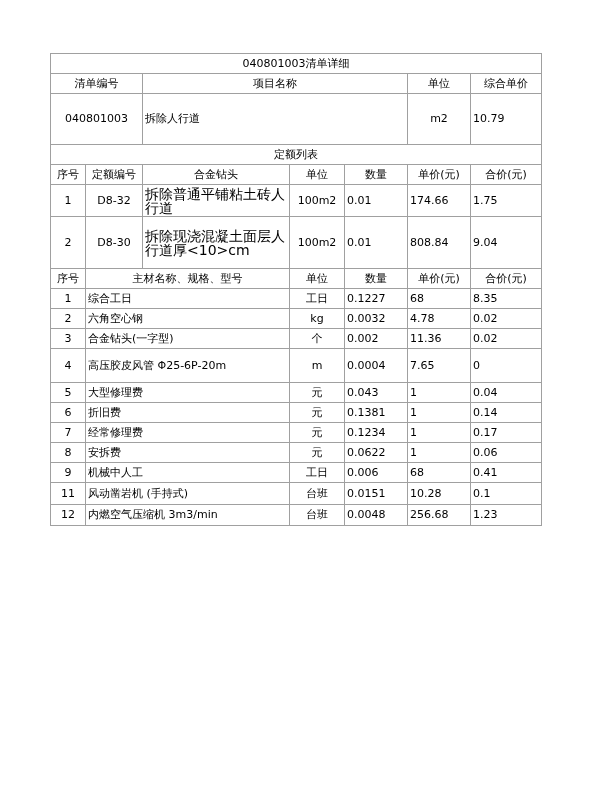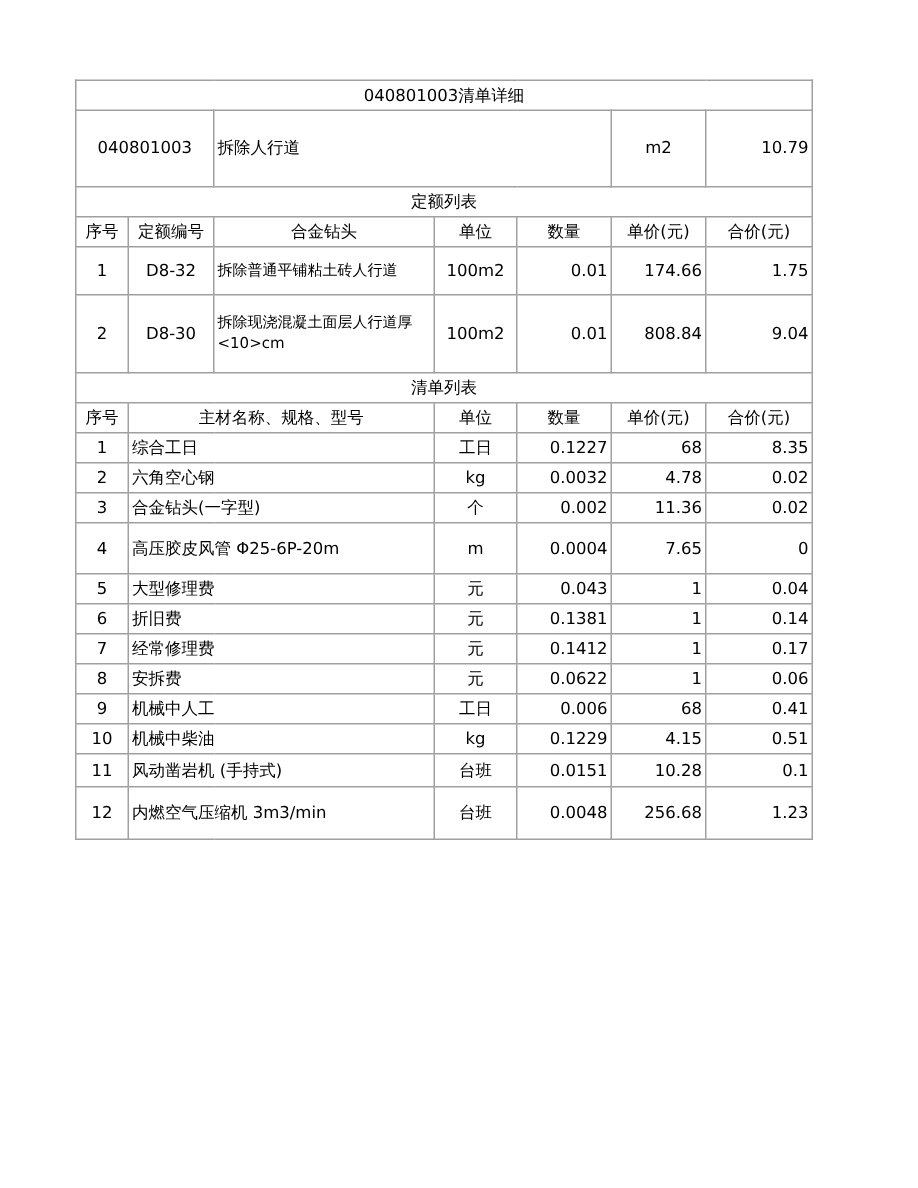--- a/index.html
+++ b/index.html
@@ -1,40 +1,46 @@
 <!DOCTYPE html>
 <html><head>
 <meta charset="utf-8">
 <style>
   html, body { margin: 0; padding: 0; background: #ffffff; }
   body { width: 612px; height: 792px; position: relative; font-family: "DejaVu Sans", "Liberation Sans", sans-serif; font-size: 11px; color: #000; }
   table.sheet { position: absolute; left: 50px; top: 53px; width: 491px; border-collapse: collapse; table-layout: fixed; border-radius: 14px; }
   table.sheet td { border: 1px solid #a0a0a0; padding: 0 2px; overflow: hidden; line-height: 14px; }
   .c { text-align: center; }
-  .r { text-align: right; }
+  .r { text-align: left; }
   .l { text-align: left; }
   .h20 { height: 19px; }
-  .name { font-size: 10px; }
+  .name { font-size: 14px; }
 </style>
 </head>
 <body>
 
 <table class="sheet">
   <colgroup>
     <col style="width:35px">
       <col style="width:57px">
       <col style="width:147px">
       <col style="width:55px">
       <col style="width:63px">
       <col style="width:63px">
       <col style="width:71px">
   </colgroup>
   <tbody>
       <tr>
     <td colspan="7" class="c h20">040801003清单详细</td>
+  </tr>
+  <tr>
+    <td colspan="2" class="c h20">清单编号</td>
+    <td colspan="3" class="c">项目名称</td>
+    <td class="c">单位</td>
+    <td class="c">综合单价</td>
   </tr>
   <tr style="height:51px">
     <td colspan="2" class="c">040801003</td>
     <td colspan="3" class="l">拆除人行道</td>
     <td class="c">m2</td>
     <td class="r">10.79</td>
   </tr>
   <tr>
     <td colspan="7" class="c h20">定额列表</td>
   </tr>
@@ -57,23 +63,20 @@
     <td class="r">1.75</td>
   </tr>
   <tr style="height:52px">
     <td class="c">2</td>
     <td class="c">D8-30</td>
     <td class="l name">拆除现浇混凝土面层人行道厚&lt;10&gt;cm</td>
     <td class="c">100m2</td>
     <td class="r">0.01</td>
     <td class="r">808.84</td>
     <td class="r">9.04</td>
-  </tr>
-  <tr>
-    <td colspan="7" class="c h20">清单列表</td>
   </tr>
   <tr>
     <td class="c h20">序号</td>
     <td colspan="2" class="c">主材名称、规格、型号</td>
     <td class="c">单位</td>
     <td class="c">数量</td>
     <td class="c">单价(元)</td>
     <td class="c">合价(元)</td>
   </tr>
   <tr>
@@ -121,57 +124,49 @@
     <td colspan="2" class="l">折旧费</td>
     <td class="c">元</td>
     <td class="r">0.1381</td>
     <td class="r">1</td>
     <td class="r">0.14</td>
   </tr>
   <tr>
     <td class="c h20">7</td>
     <td colspan="2" class="l">经常修理费</td>
     <td class="c">元</td>
-    <td class="r">0.1412</td>
+    <td class="r">0.1234</td>
     <td class="r">1</td>
     <td class="r">0.17</td>
   </tr>
   <tr>
     <td class="c h20">8</td>
     <td colspan="2" class="l">安拆费</td>
     <td class="c">元</td>
     <td class="r">0.0622</td>
     <td class="r">1</td>
     <td class="r">0.06</td>
   </tr>
   <tr>
     <td class="c h20">9</td>
     <td colspan="2" class="l">机械中人工</td>
     <td class="c">工日</td>
     <td class="r">0.006</td>
     <td class="r">68</td>
     <td class="r">0.41</td>
   </tr>
-  <tr>
-    <td class="c h20">10</td>
-    <td colspan="2" class="l">机械中柴油</td>
-    <td class="c">kg</td>
-    <td class="r">0.1229</td>
-    <td class="r">4.15</td>
-    <td class="r">0.51</td>
-  </tr>
   <tr style="height:22px">
     <td class="c">11</td>
     <td colspan="2" class="l">风动凿岩机 (手持式)</td>
     <td class="c">台班</td>
     <td class="r">0.0151</td>
     <td class="r">10.28</td>
     <td class="r">0.1</td>
   </tr>
-  <tr style="height:35px">
+  <tr style="height:21px">
     <td class="c">12</td>
     <td colspan="2" class="l">内燃空气压缩机  3m3/min</td>
     <td class="c">台班</td>
     <td class="r">0.0048</td>
     <td class="r">256.68</td>
     <td class="r">1.23</td>
   </tr>
 </tbody>
   </table>
 

